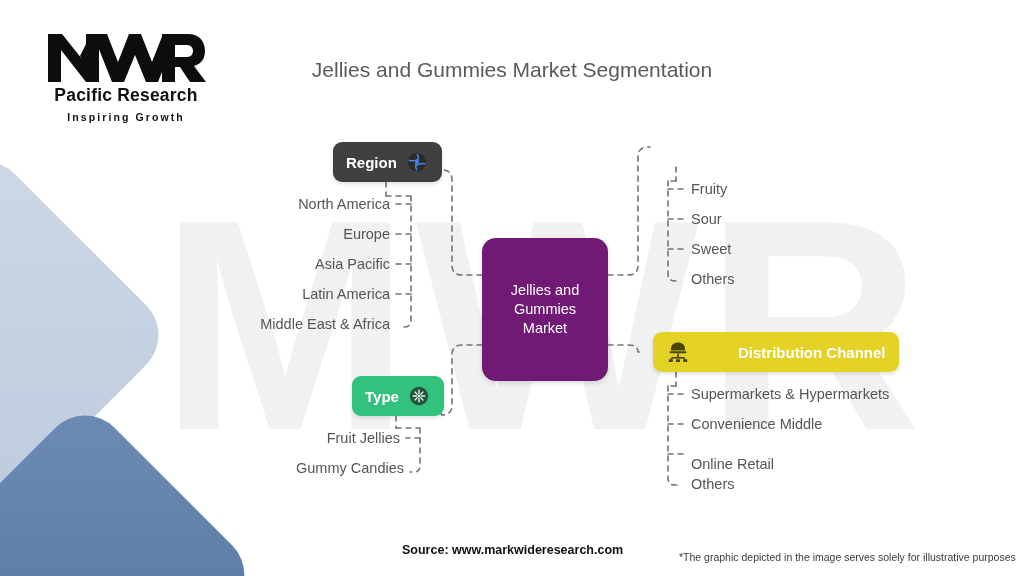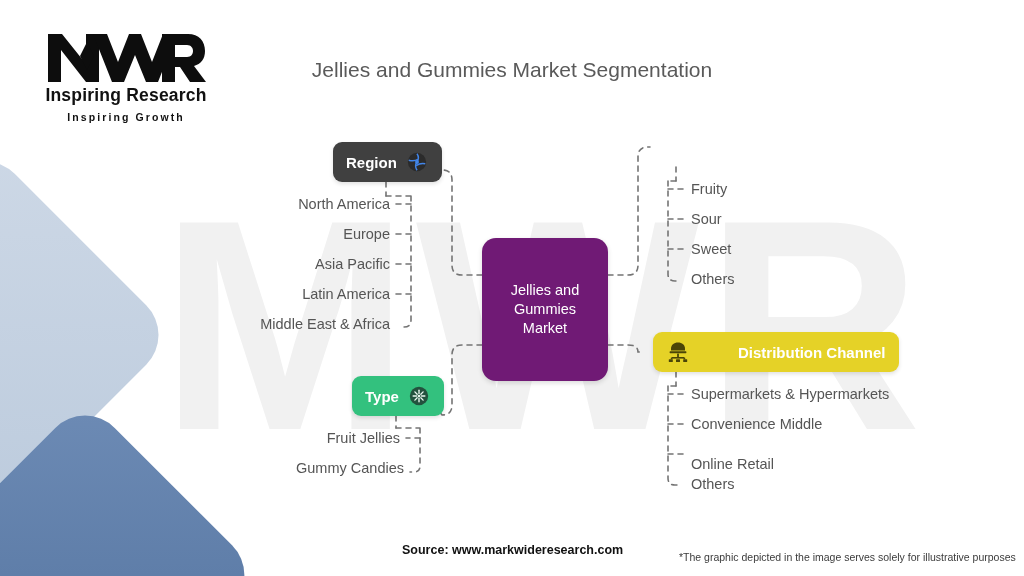--- a/index.html
+++ b/index.html
@@ -194,21 +194,21 @@
 
   <div class="logo">
     <svg class="logo-mark" width="160" height="56" viewBox="0 0 160 56">
       <g fill="#0d0d0d">
         <path d="M2 54 L2 6 L16 6 L40 36 L40 6 L53 6 L53 54 L40 54 L15 22 L15 54 Z"></path>
         <path d="M47 6 L61 6 L72 34 L83 6 L95 6 L106 34 L117 6 L131 6 L112 54 L100 54 L89 27 L78 54 L66 54 Z"></path>
         <path d="M116 6 L142 6 C153 6 159 13 159 23 C159 31 155 36 148 38 L160 54 L144 54 L134 39 L129 39 L129 54 L116 54 Z M129 17 L129 29 L141 29 C145 29 147 26 147 23 C147 20 145 17 141 17 Z"></path>
         <path d="M41 14 L48 28 L41 42 L34 28 Z"></path>
       </g>
     </svg>
-    <div class="logo-name">Inspiring Research</div>
+    <div class="logo-name">Pacific Research</div>
     <div class="logo-tag">Inspiring Growth</div>
   </div>
 
   <div class="title">Jellies and Gummies Market Segmentation</div>
 
   <svg class="connectors" width="1024" height="576">
     <g fill="none" stroke="#747474" stroke-width="1.6" stroke-dasharray="5,5" stroke-linecap="round">
 
       <path d="M482 275 L462 275 Q452 275 452 265 L452 180 Q452 170 442 170 L425 162"></path>
 

